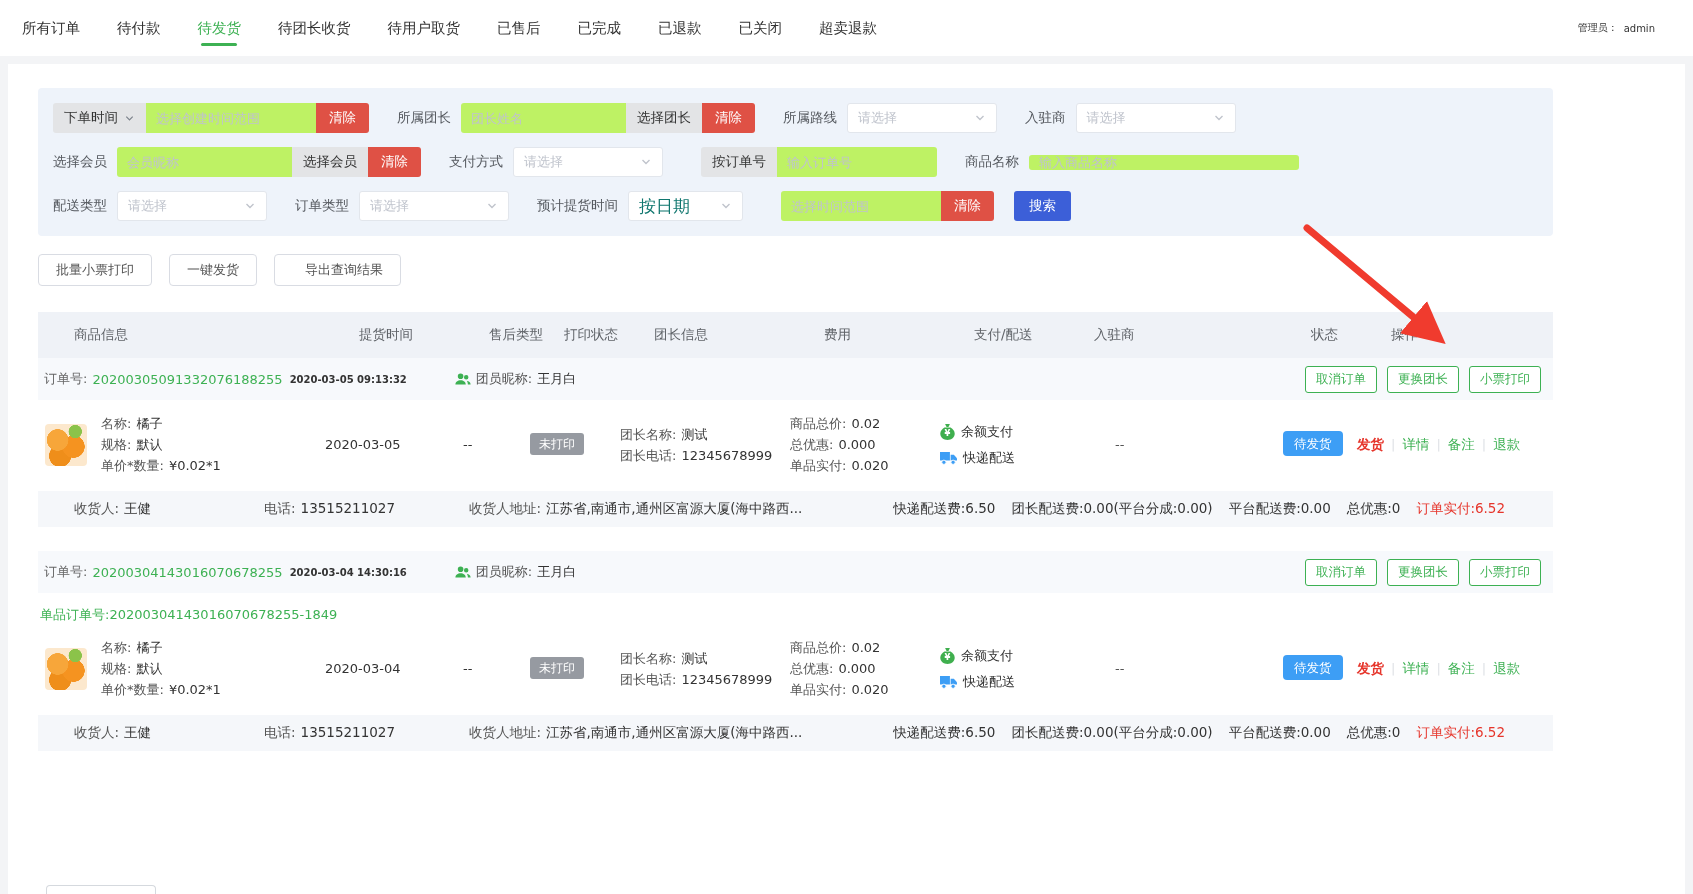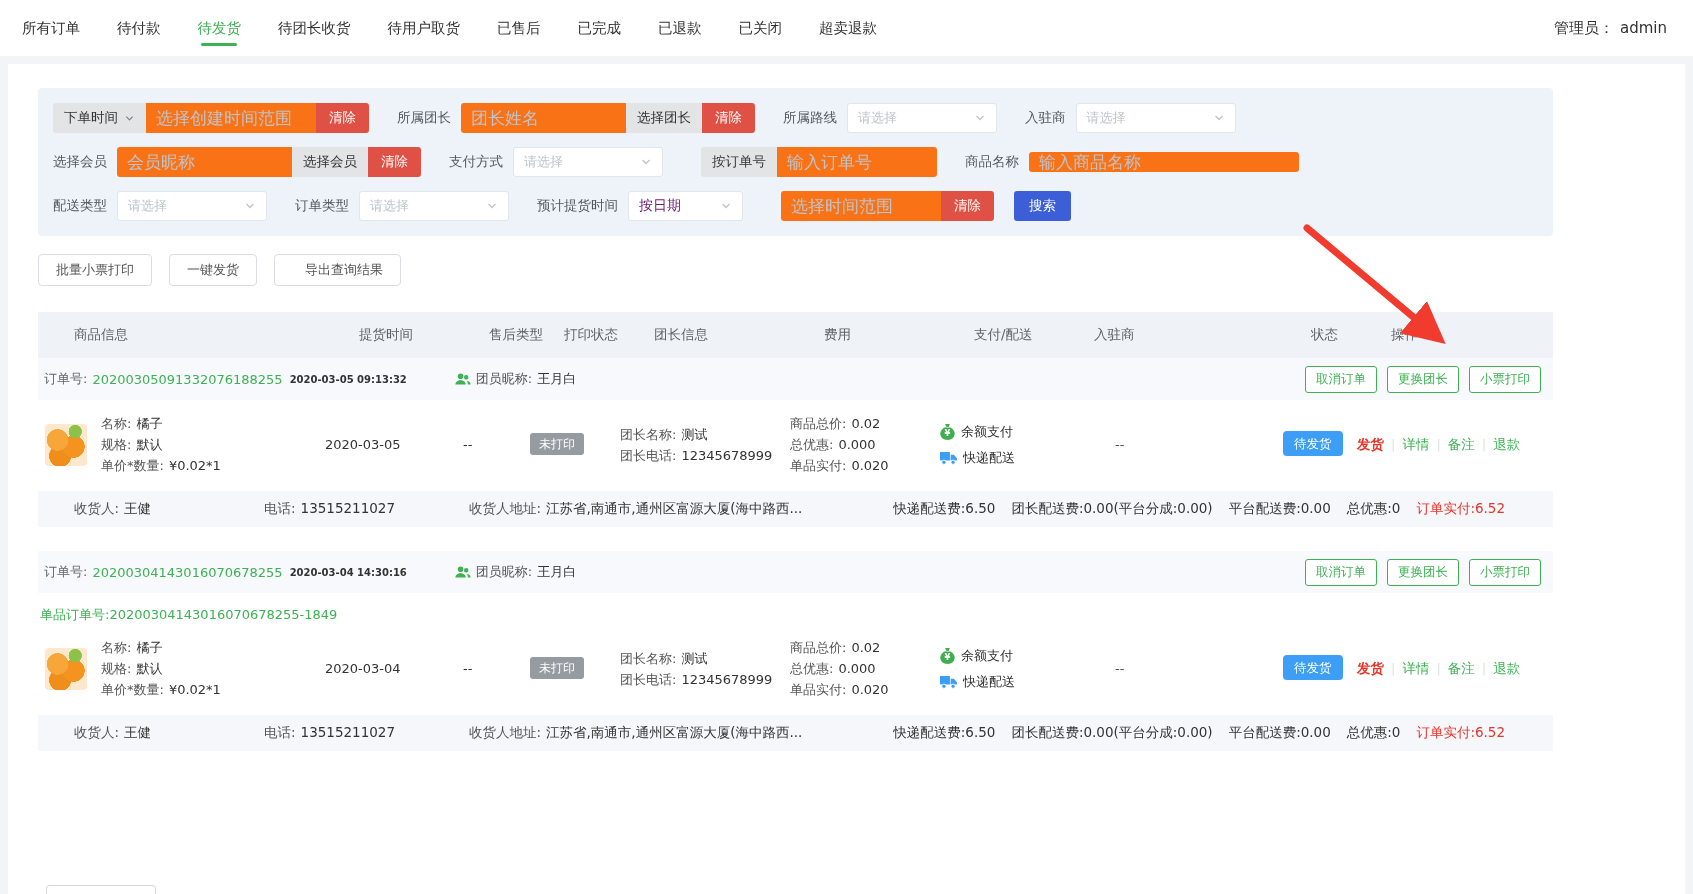--- a/index.html
+++ b/index.html
@@ -8,44 +8,44 @@
     font-family:"DejaVu Sans","Liberation Sans",sans-serif;
     background:#f3f4f6; color:#333; overflow:hidden; position:relative;
     font-size:13px;
   }
   
   .topbar { position:absolute; top:0; left:0; width:100%; height:56px; background:#fff; }
   .tabs { display:flex; align-items:center; height:56px; padding-left:22px; gap:37px; }
   .tab { font-size:14.5px; color:#333; cursor:pointer; position:relative; height:56px; display:flex; align-items:center; }
   .tab.active { color:#3db153; }
   .tab.active::after { content:""; position:absolute; left:50%; transform:translateX(-50%); bottom:10px; width:36px; height:3px; background:#3db153; border-radius:2px; }
-  .admin { position:absolute; right:26px; top:0; height:56px; display:flex; align-items:center; font-size:15px; color:#333; }
+  .admin { position:absolute; right:38px; top:0; height:56px; display:flex; align-items:center; font-size:10px; color:#333; }
   .admin .a-name { margin-left:6px; }
   
   .card { position:absolute; top:64px; left:8px; right:8px; bottom:0; background:#fff; overflow:hidden; }
   .content { width:1515px; margin-left:30px; }
   
   .filter-panel { margin-top:24px; background:#eef3fa; border-radius:4px; padding:15px 15px; }
   .f-row { display:flex; align-items:center; height:30px; }
   .f-row + .f-row { margin-top:14px; }
   .lbl { font-size:13.5px; color:#55595f; margin:0 10px 0 28px; white-space:nowrap; }
   .lbl.first { margin-left:0; }
   .igroup { display:flex; align-items:stretch; height:30px; border-radius:3px; overflow:hidden; }
   .ig-pre { display:flex; align-items:center; gap:6px; background:#e3e4e6; border:none; color:#333;
             font-size:13.5px; padding:0 11px; cursor:pointer; white-space:nowrap;
             font-family:"DejaVu Sans","Liberation Sans",sans-serif; }
-  .ig-input { border:none; background:#f97316; padding:0 10px; font-size:17px; color:#333; outline:none;
+  .ig-input { border:none; background:#bef264; padding:0 10px; font-size:13px; color:#333; outline:none;
               font-family:"DejaVu Sans","Liberation Sans",sans-serif; }
   .ig-input::placeholder { color:#bfc3cc; }
   .ig-clear { background:#df5145; border:none; color:#fff; font-size:13.5px; padding:0 13px; cursor:pointer;
               font-family:"DejaVu Sans","Liberation Sans",sans-serif; }
   .select { display:flex; align-items:center; justify-content:space-between; background:#fff;
             border:1px solid #e2e6ec; border-radius:3px; height:30px; padding:0 10px; cursor:pointer; }
   .select .ph { color:#bfc3cc; font-size:13px; }
-  .select .val { color:#701a75; font-size:14px; }
+  .select .val { color:#0f766e; font-size:17px; }
   .w170{width:170px}.w165{width:165px}.w150{width:150px}.w160{width:160px}.w175{width:175px}
   .w115{width:115px}.w270{width:270px}
   .btn-search { background:#3c5fd8; color:#fff; border:none; height:30px; padding:0 15px; border-radius:3px;
                 font-size:13.5px; margin-left:20px; cursor:pointer;
                 font-family:"DejaVu Sans","Liberation Sans",sans-serif; }
   
   .toolbar { display:flex; align-items:center; margin-top:18px; }
   .btn-outline { height:32px; padding:0 17px; background:#fff; border:1px solid #d9dce3; border-radius:4px;
                  color:#555; font-size:13px; cursor:pointer;
                  font-family:"DejaVu Sans","Liberation Sans",sans-serif; }

